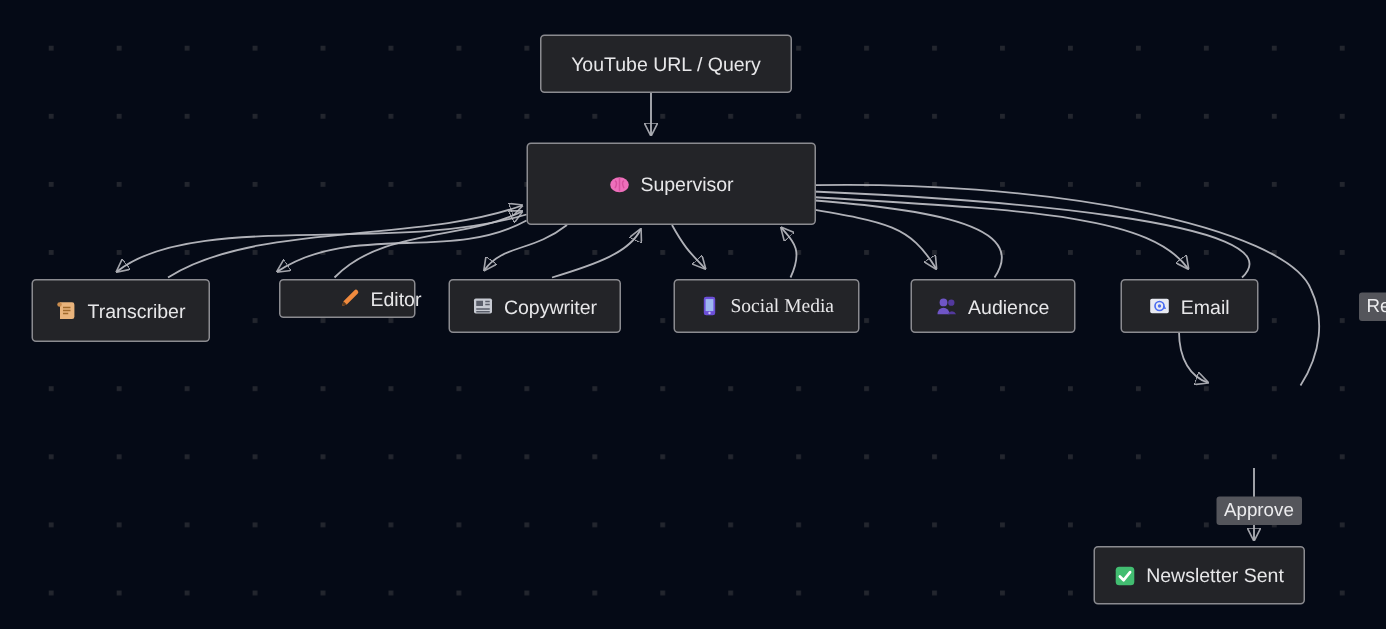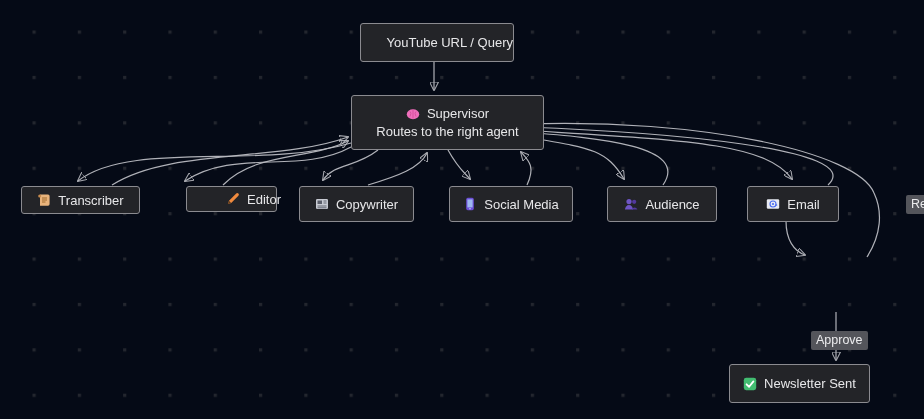--- a/index.html
+++ b/index.html
@@ -16,26 +16,26 @@
     position:absolute;box-sizing:border-box;
     background:#232428;border:1px solid #8b8b90;border-radius:3px;
     color:#e7e7e9;font-size:13px;
     display:flex;align-items:center;justify-content:center;gap:7px;
     cursor:grab;
   }
   .node.two-line{flex-direction:column;gap:3px;padding:6px 8px;}
   .title-row{display:flex;align-items:center;gap:7px;}
   .icon{display:inline-flex;width:14px;height:14px;flex:0 0 auto;}
 
-  #n-youtube    {left:360px; top:23px;  width:154px; height:39px;justify-content:flex-end;}
+  #n-youtube    {left:360px; top:23px;  width:168px; height:39px;}
   #n-supervisor {left:351px; top:95px;  width:193px; height:55px;}
-  #n-transcriber{left:21px;  top:186px; width:119px; height:28px;}
+  #n-transcriber{left:21px;  top:186px; width:119px; height:42px;}
   #n-editor     {left:186px; top:186px; width:91px;  height:26px;padding-left:44px;}
   #n-copywriter {left:299px; top:186px; width:115px; height:36px;}
-  #n-social     {left:449px; top:186px; width:124px; height:36px;}
+  #n-social     {left:449px; top:186px; width:124px; height:36px;font-family:Liberation Serif, serif;}
   #n-audience   {left:607px; top:186px; width:110px; height:36px;}
   #n-email      {left:747px; top:186px; width:92px;  height:36px;}
   #n-human      {left:768px; top:257px; width:135px; height:55px;}
   #n-newsletter {left:729px; top:364px; width:141px; height:39px;}
 
   .edge-label{
     position:absolute;background:#54555b;color:#ececee;
     font-size:12.5px;line-height:1;padding:3px 5px;border-radius:2px;
   }
   #lbl-revise {left:906px; top:195px;}
@@ -86,21 +86,20 @@
   <div class="node two-line" id="n-supervisor">
     <span class="title-row">
       <span class="icon">
         <svg viewBox="0 0 14 14" width="14" height="14">
             <ellipse cx="7" cy="7.2" rx="6.2" ry="5" fill="#ee6fbb"></ellipse>
             <path d="M7 2.5 v9 M4 4.5 q2 1 0 5 M10 4.5 q-2 1 0 5" stroke="#d8519f" stroke-width="1" fill="none"></path>
           </svg>
       </span>
       <span>Supervisor</span>
     </span>
-    <span>Routes to the right agent</span>
   </div>
 
   <div class="node" id="n-transcriber">
     <span class="icon">
       <svg viewBox="0 0 14 14" width="14" height="14">
           <path d="M3 1.5 h8 a1.6 1.6 0 0 1 1.6 1.6 v8 a1.6 1.6 0 0 1 -1.6 1.6 h-8 z" fill="#e9b47c"></path>
           <rect x="1.2" y="1.5" width="3" height="3" rx="1.5" fill="#c98c4e"></rect>
           <path d="M5 5 h5 M5 7 h5 M5 9 h3.5" stroke="#a06a2c" stroke-width="1" fill="none"></path>
         </svg>
     </span>

